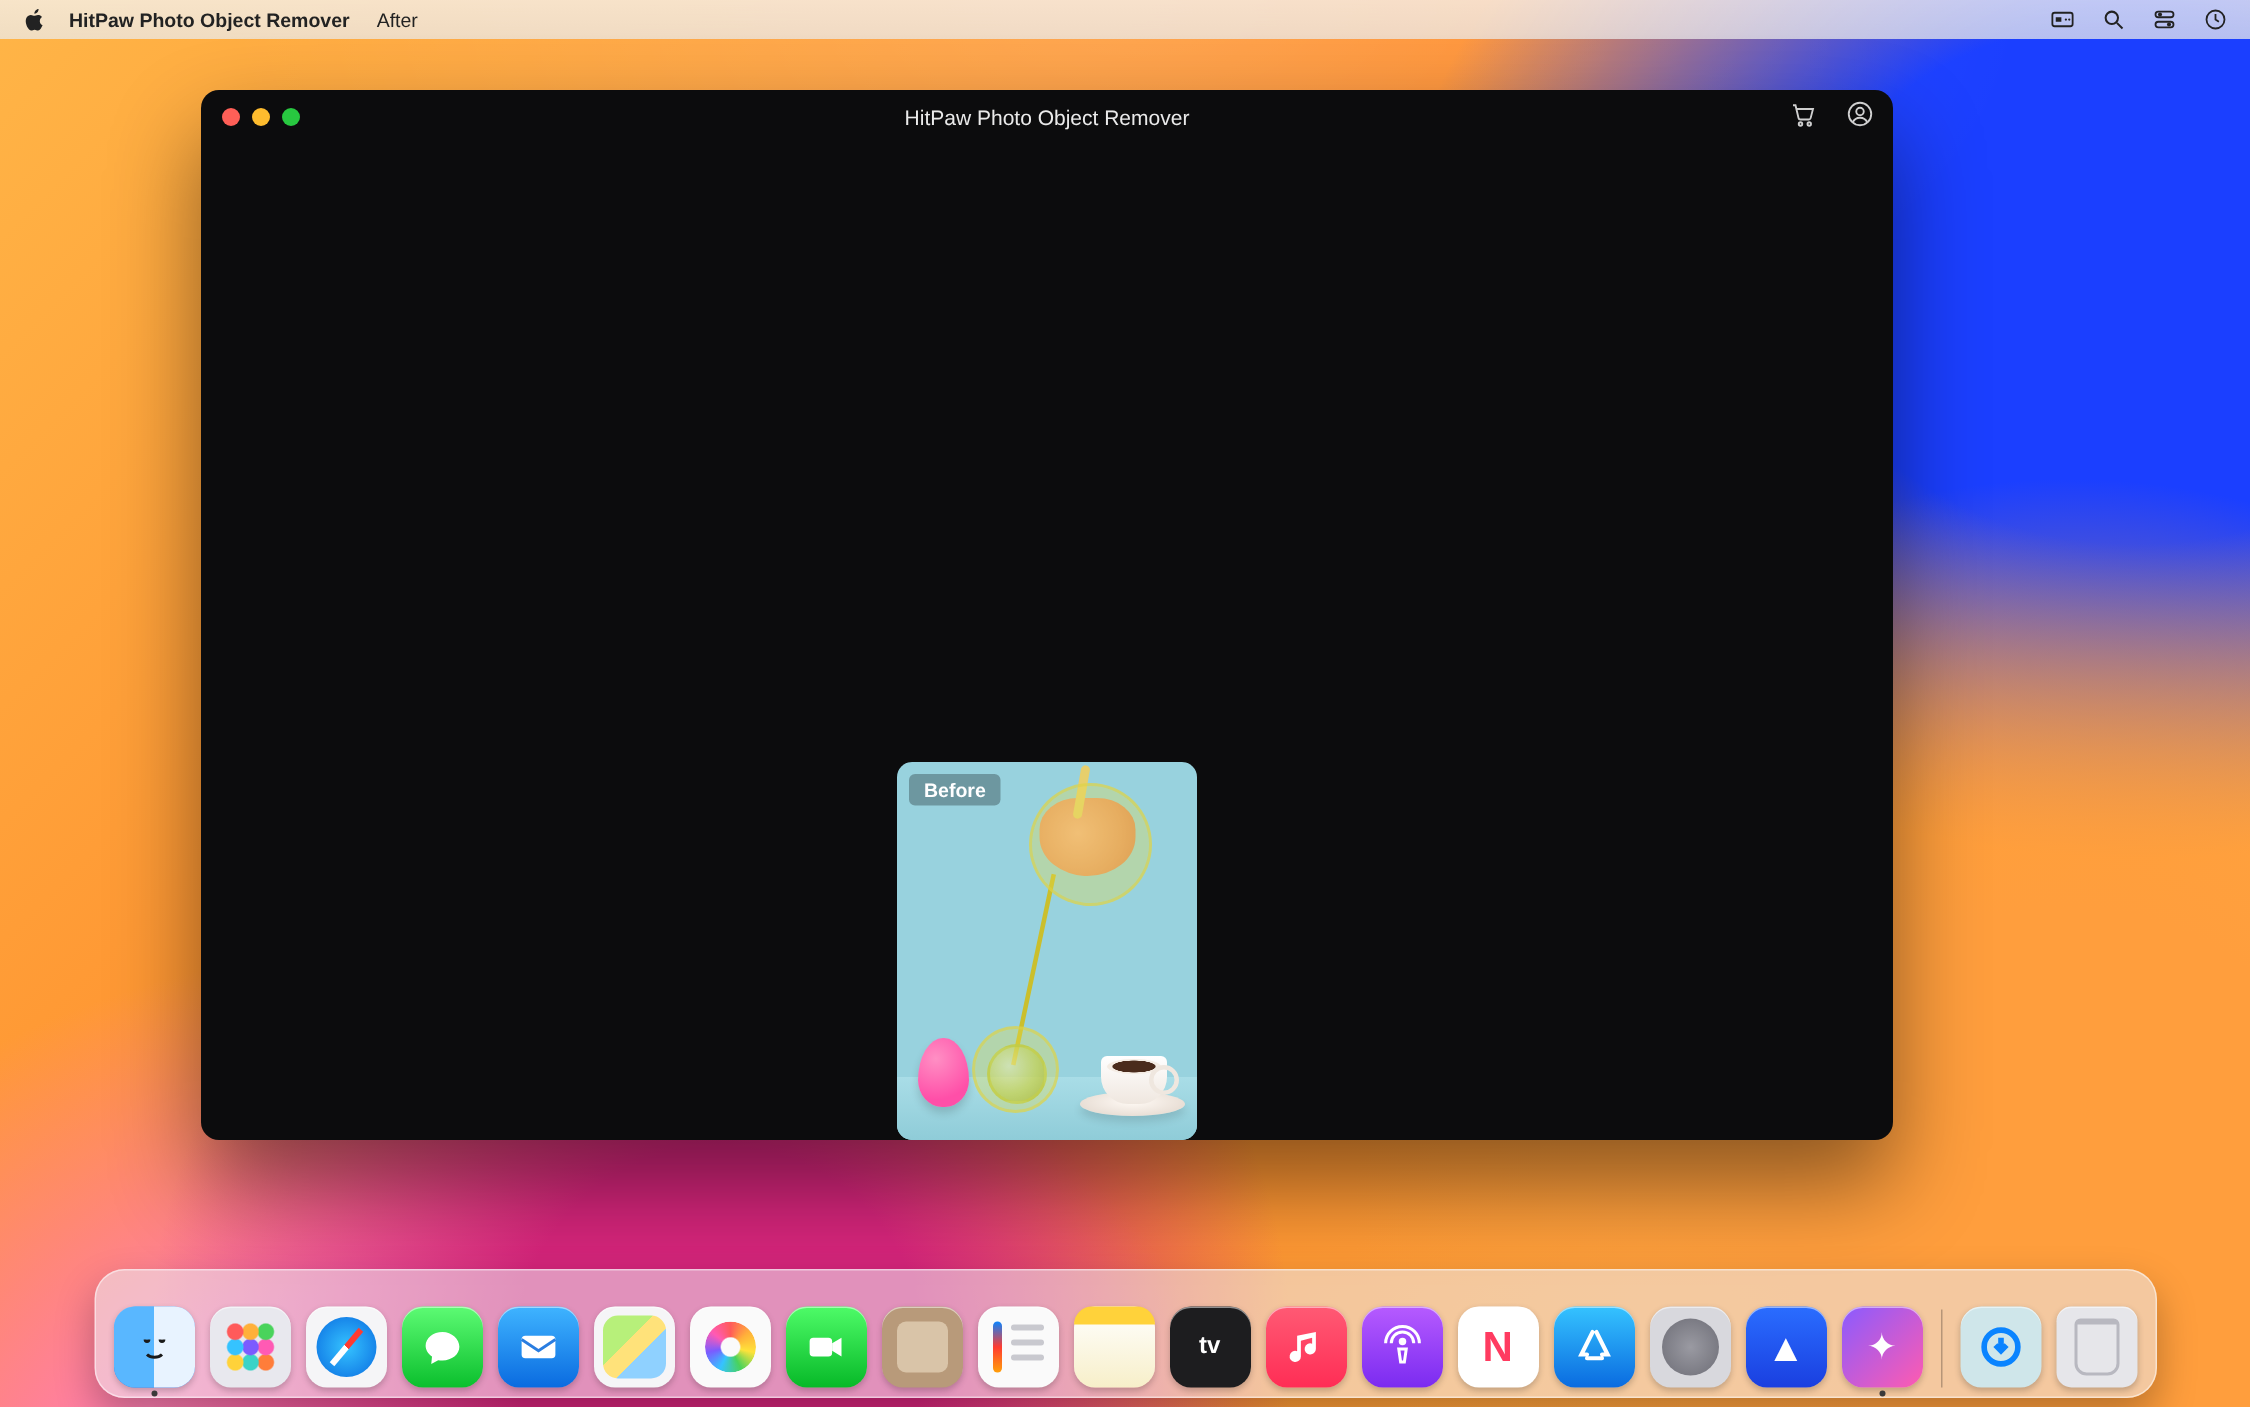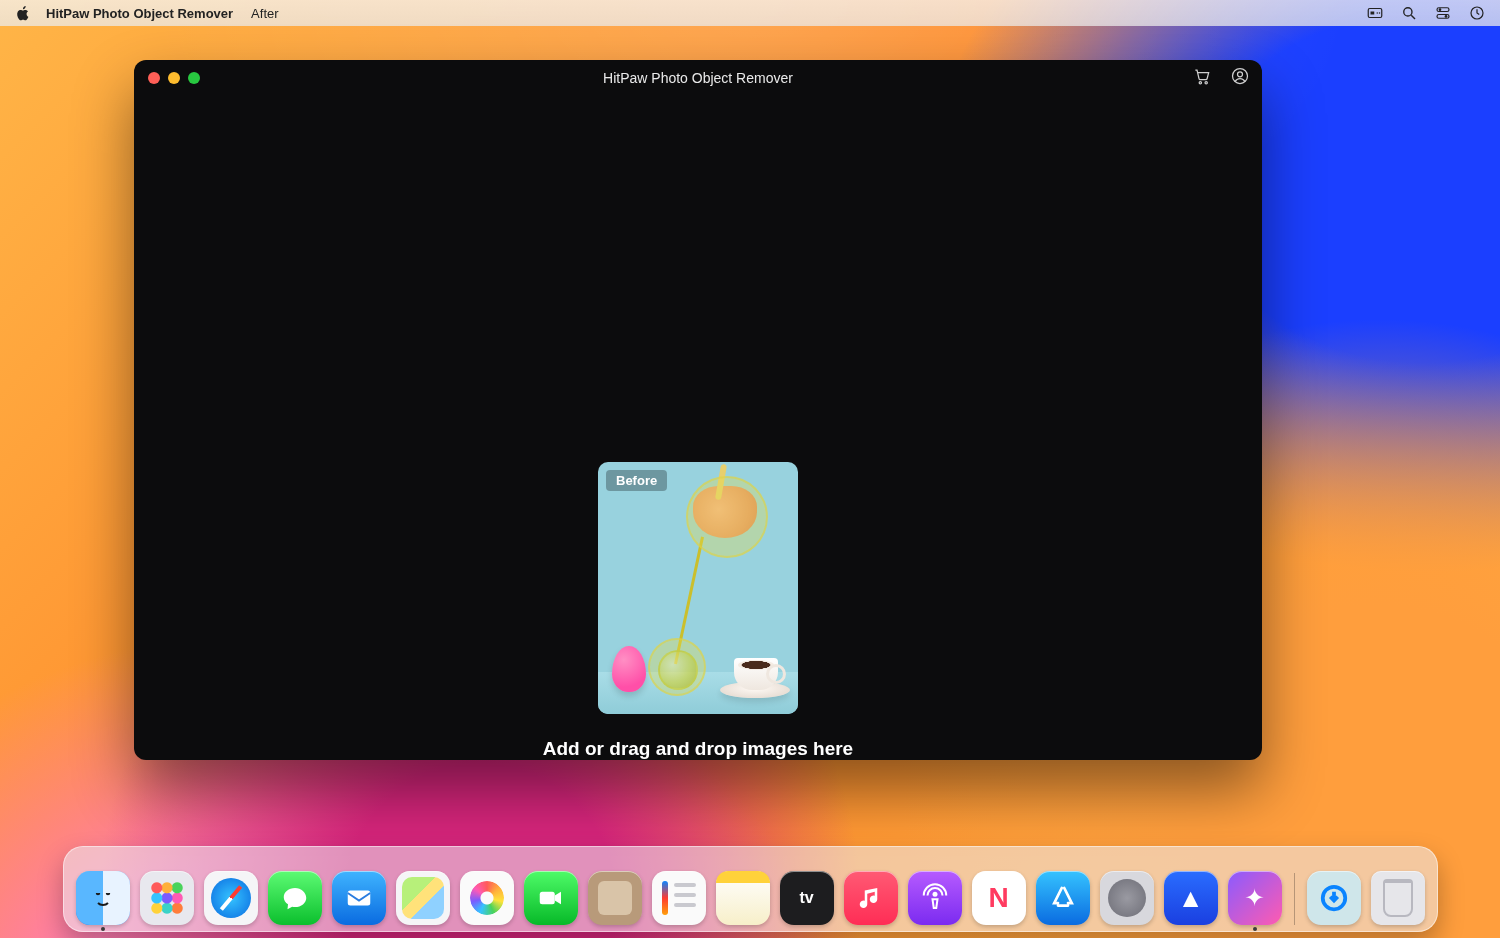--- a/index.html
+++ b/index.html
@@ -226,21 +226,20 @@
         <div class="spadix"></div>
         <div class="vase"></div>
         <div class="egg"></div>
         <div class="saucer"></div>
           <div class="cup"></div>
         <div class="mark1"></div>
         <div class="mark2"></div>
         <div class="badge">Before</div>
       </div>
     </div>
-    <div class="prompt">Add or drag and drop images here</div>
   </div>
 </div>
 
 <div class="dock-wrap">
   <div class="dock">
     <div class="app finder">
       <svg viewBox="0 0 24 24">
           <path d="M7 8c0 .6.4 1 1 1s1-.4 1-1M15 8c0 .6.4 1 1 1s1-.4 1-1M8 16c2 2 6 2 8 0" stroke="#1a1a1a" stroke-width="1.6" fill="none"></path>
         </svg>
       <div class="ind"></div>

